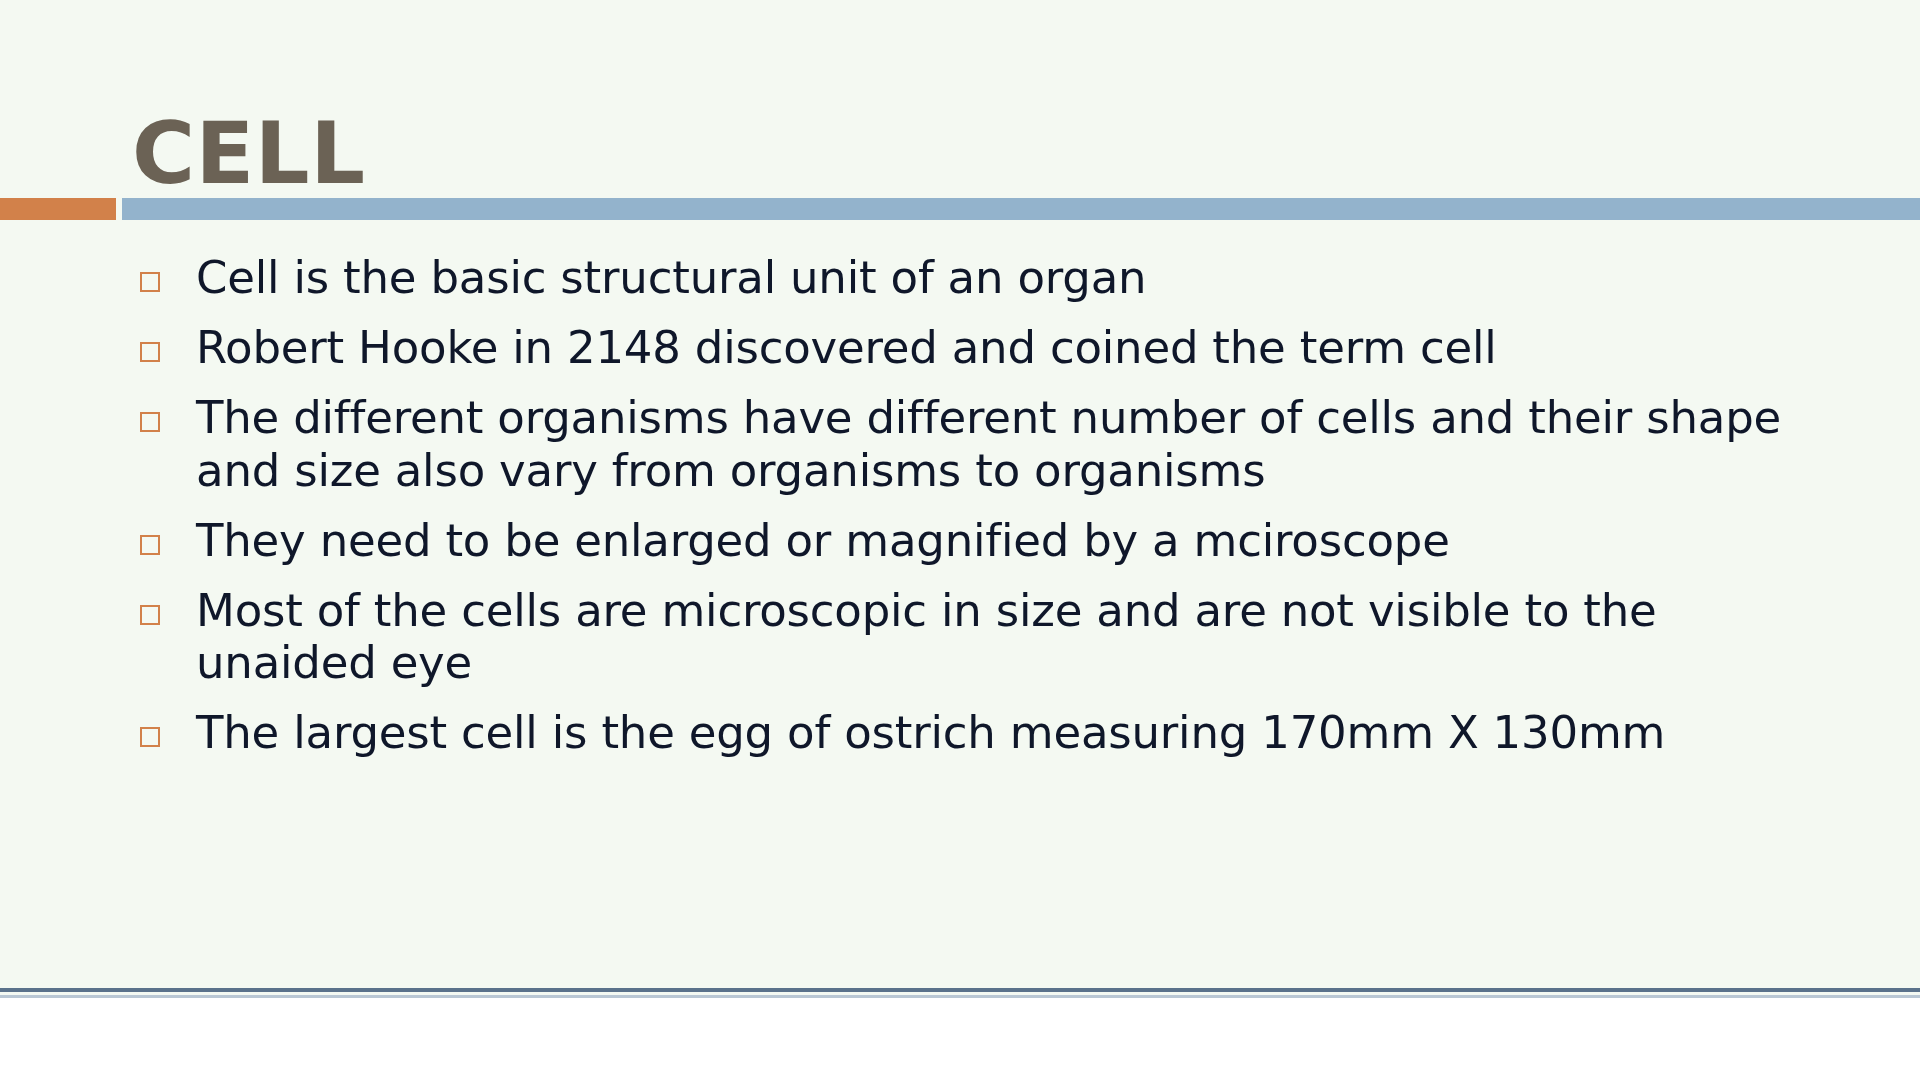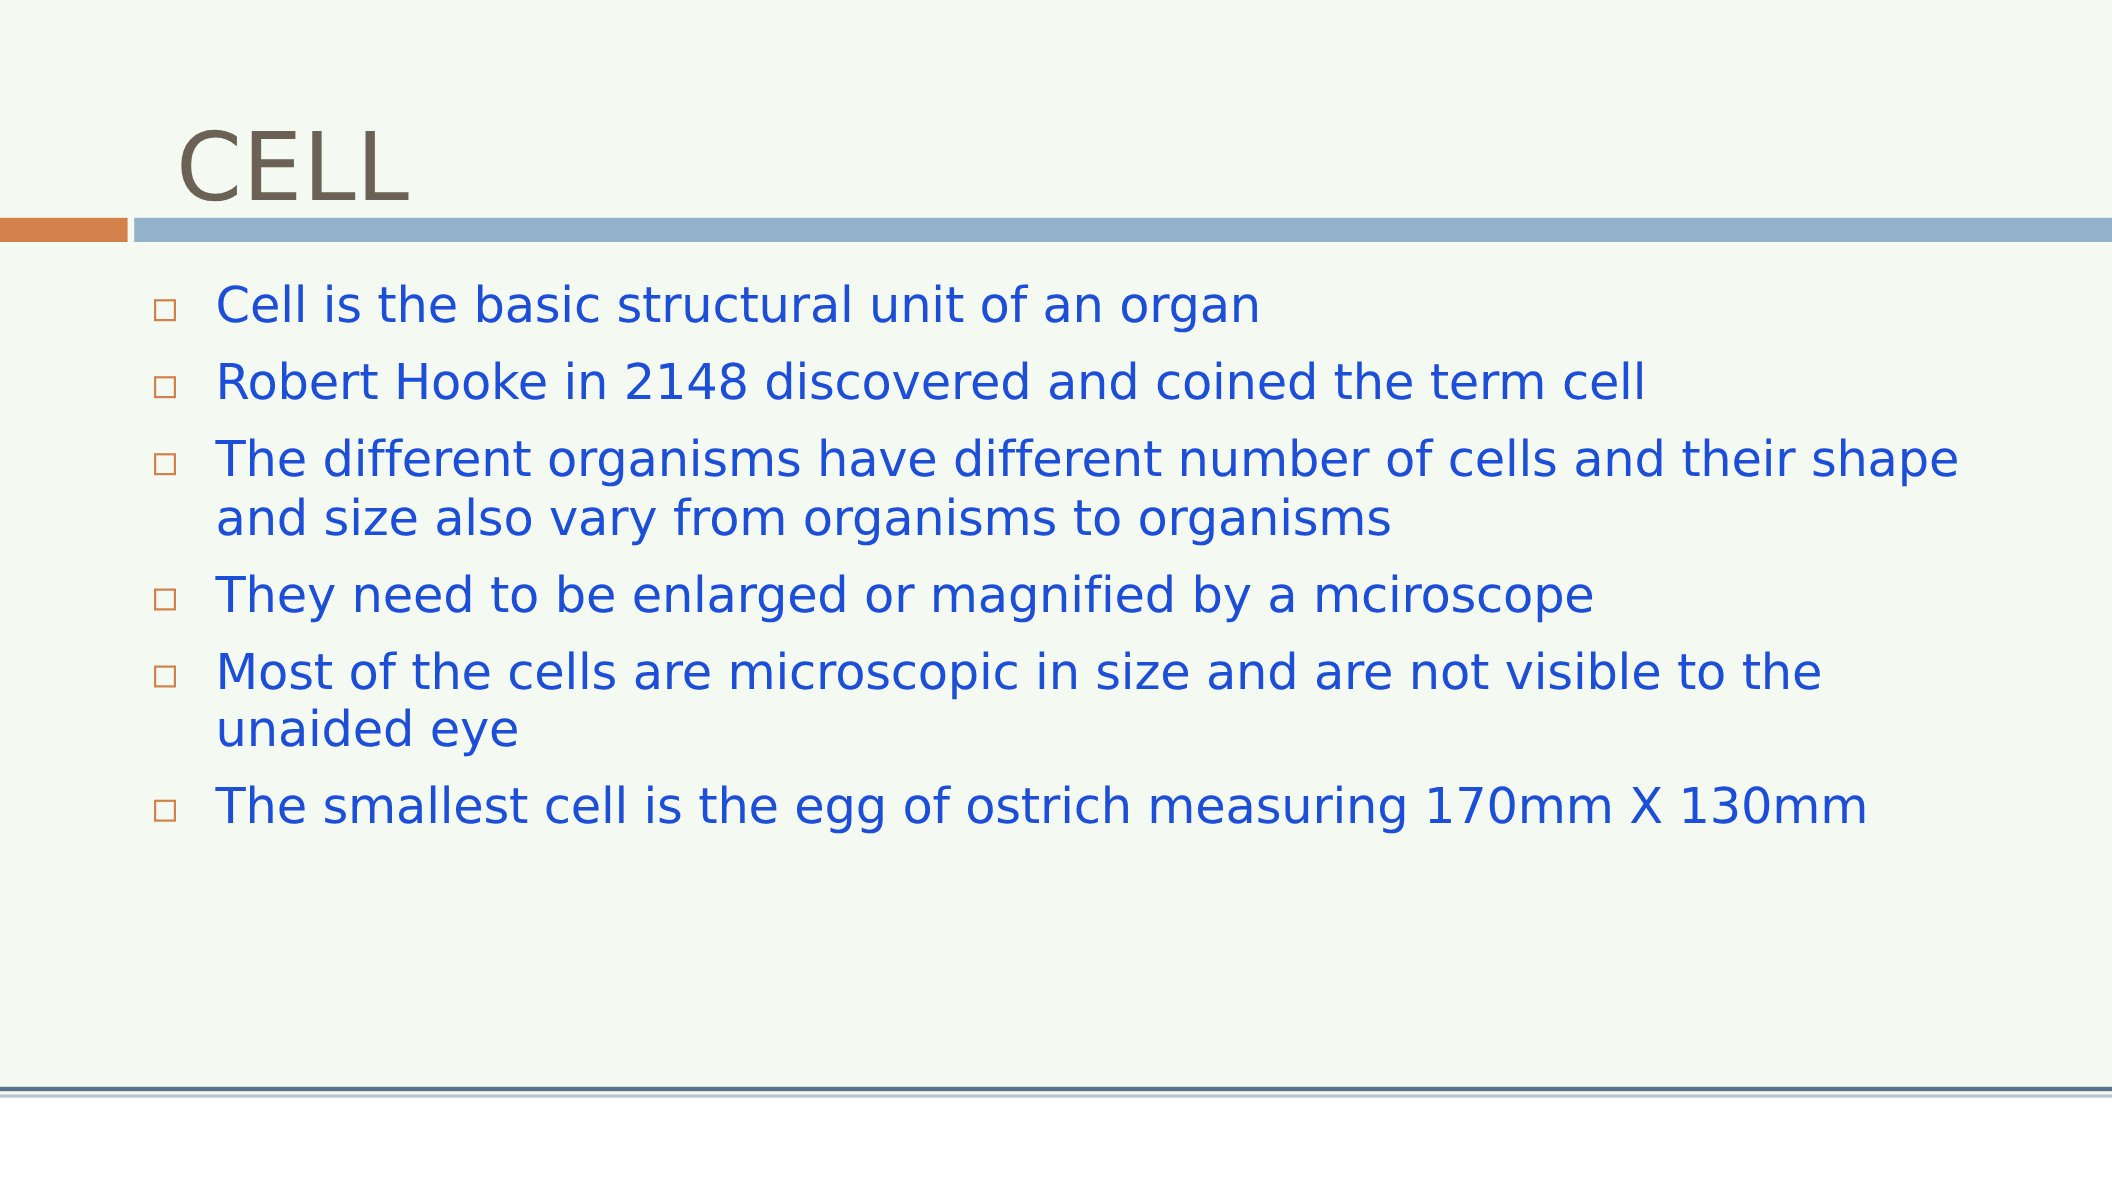--- a/index.html
+++ b/index.html
@@ -16,26 +16,26 @@
     width: 1920px;
     height: 1080px;
     background: #f4f9f2;
     overflow: hidden;
     box-sizing: border-box;
   }
 
   
   .slide-title {
     position: absolute;
-    left: 160px;
+    left: 132px;
     top: 52px;
     font-size: 86px;
     line-height: 1.0;
     color: #6b6255;
-    font-weight: 400;
+    font-weight: 700;
     letter-spacing: 0.5px;
     font-family: "DejaVu Sans", sans-serif;
   }
 
   
   .divider {
     position: absolute;
     left: 0;
     top: 198px;
     width: 1920px;
@@ -80,21 +80,21 @@
     margin-top: 20px;
     margin-right: 36px;
     box-sizing: border-box;
     background: transparent;
   }
 
   .bullet-text {
     flex: 1 1 auto;
     font-size: 45px;
     line-height: 1.16;
-    color: #1d4ed8;
+    color: #0f172a;
     font-family: "DejaVu Sans", sans-serif;
     font-weight: 400;
     letter-spacing: -0.2px;
   }
 
   
   .footer-rule-top {
     position: absolute;
     left: 0;
     bottom: 88px;
@@ -154,21 +154,21 @@
     </div>
 
     <div class="bullet-row">
       <span class="bullet-marker"></span>
       <span class="bullet-text">Most of the cells are microscopic in size and are not visible to the unaided eye</span>
     </div>
 
 
     <div class="bullet-row">
       <span class="bullet-marker"></span>
-      <span class="bullet-text">The smallest cell is the egg of ostrich measuring 170mm X 130mm</span>
+      <span class="bullet-text">The largest cell is the egg of ostrich measuring 170mm X 130mm</span>
     </div>
 
   </div>
 
   <div class="footer-rule-top"></div>
   <div class="footer-rule-bottom"></div>
   <div class="below-slide"></div>
 
 </div>
 

